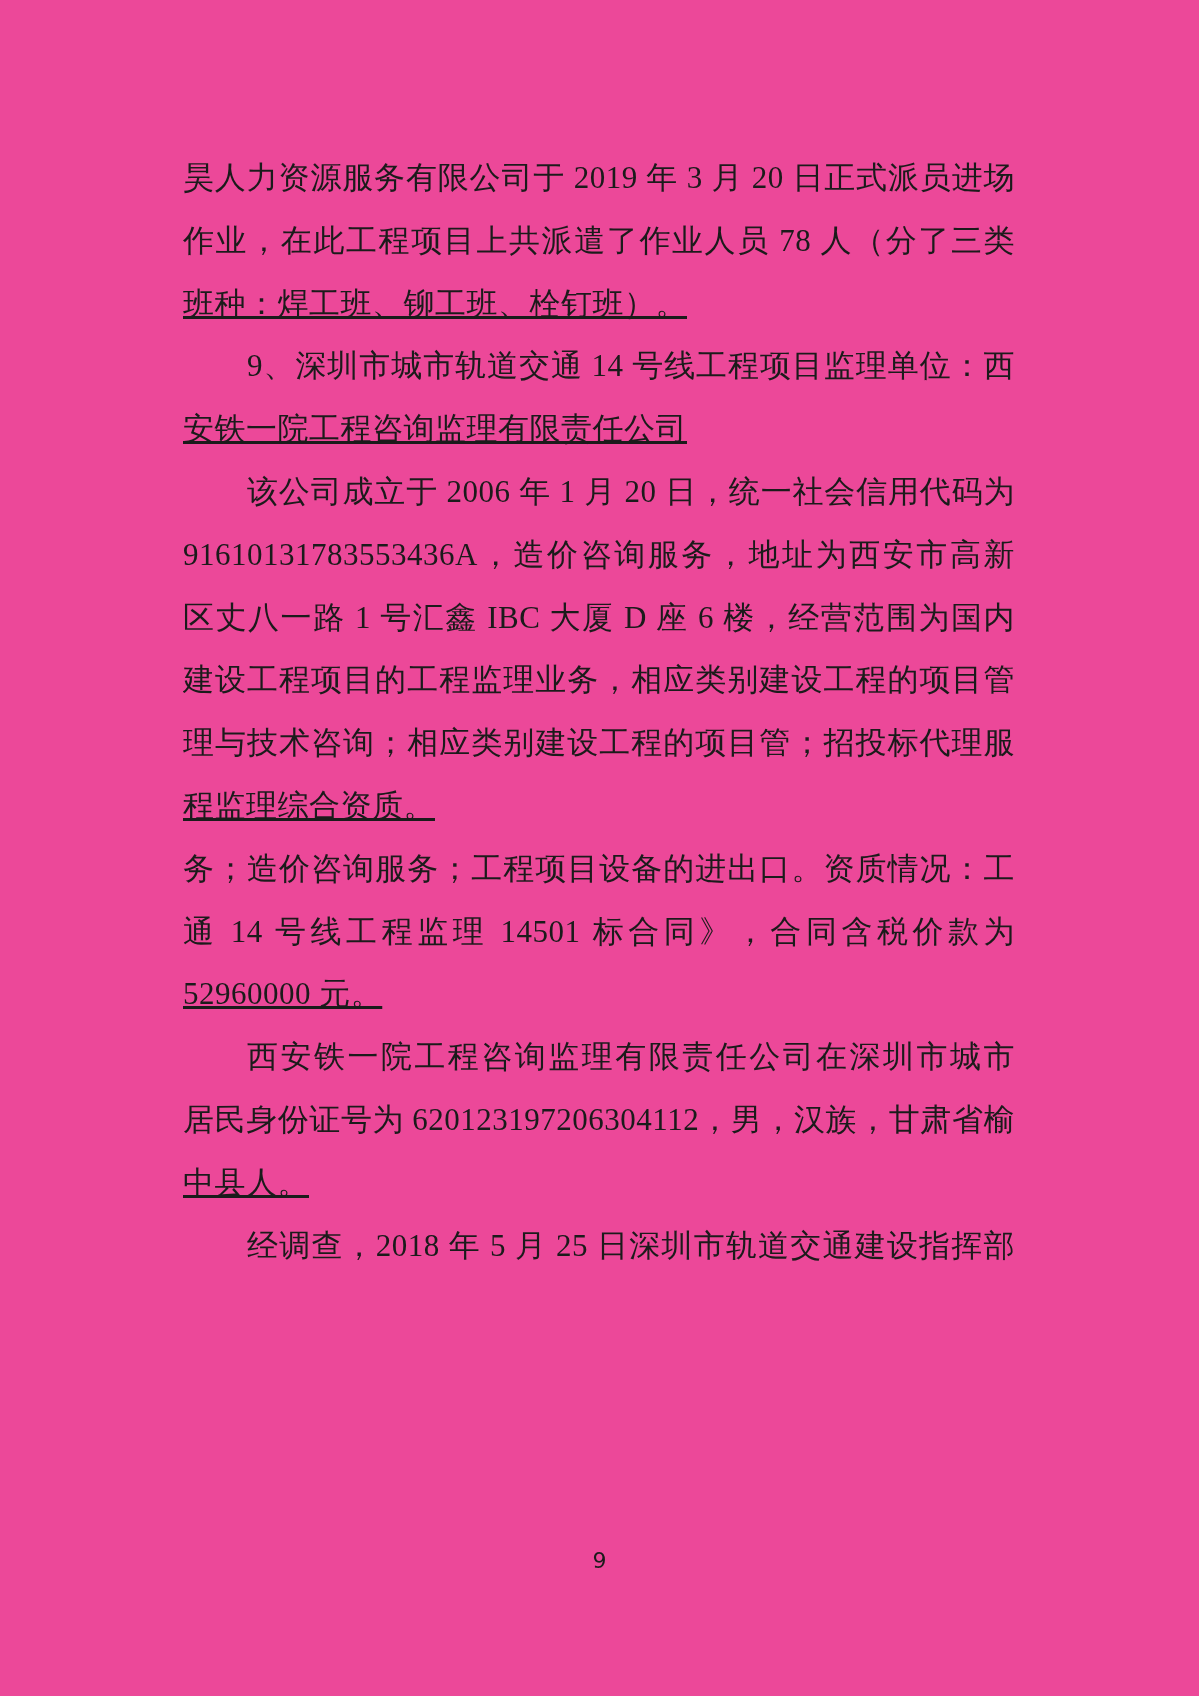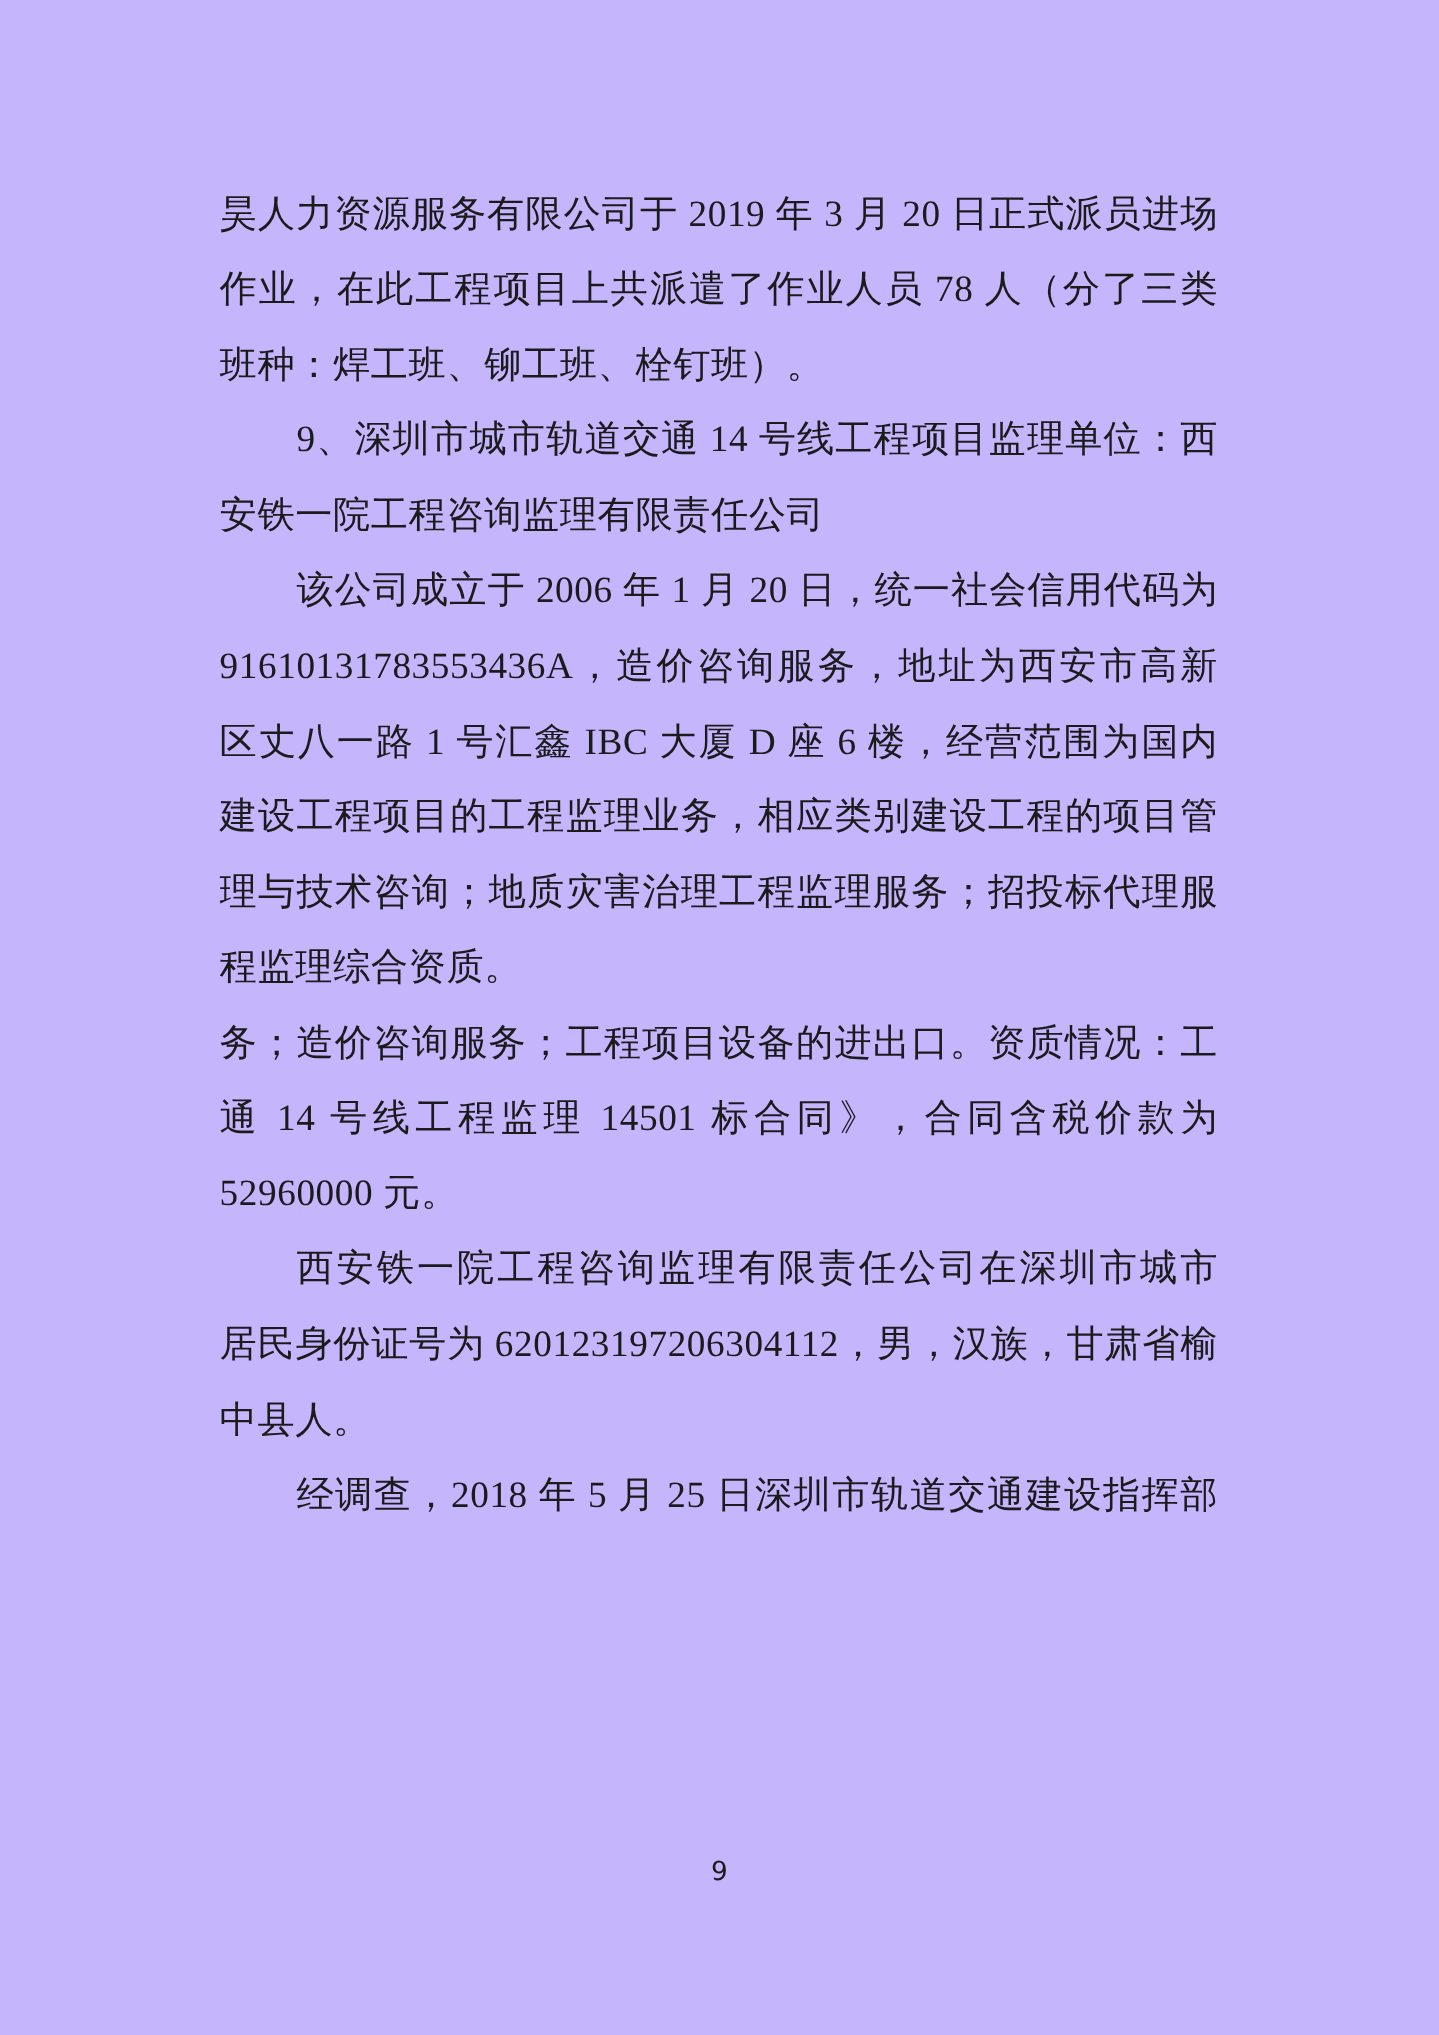--- a/index.html
+++ b/index.html
@@ -4,21 +4,21 @@
 <style>
   html, body {
     margin: 0;
     padding: 0;
     background: #ffffff;
   }
   .page {
     position: relative;
     width: 1199px;
     height: 1696px;
-    background: #c4b5fd;
+    background: #ec4899;
     overflow: hidden;
     font-family: "Liberation Serif", "DejaVu Serif", serif;
     color: #1b1b1b;
   }
   .content {
     position: absolute;
     left: 183px;
     top: 147px;
     width: 832px;
   }
@@ -32,20 +32,21 @@
     height: 62.8px;
     text-align: justify;
     text-align-last: justify;
     text-justify: inter-character;
     letter-spacing: 0.5px;
     white-space: normal;
     overflow: hidden;
   }
   .line.end {
     text-align-last: left;
+    text-decoration: underline;
   }
   .line.indent {
     text-indent: 64px;
   }
   .footer {
     position: absolute;
     top: 1546px;
     left: 0;
     width: 100%;
     text-align: center;
@@ -70,21 +71,21 @@
     <div class="para">
       <div class="line indent">9、深圳市城市轨道交通 14 号线工程项目监理单位：西</div>
       <div class="line end">安铁一院工程咨询监理有限责任公司</div>
     </div>
 
     <div class="para">
       <div class="line indent">该公司成立于 2006 年 1 月 20 日，统一社会信用代码为</div>
       <div class="line">91610131783553436A，造价咨询服务，地址为西安市高新</div>
       <div class="line">区丈八一路 1 号汇鑫 IBC 大厦 D 座 6 楼，经营范围为国内外</div>
       <div class="line">建设工程项目的工程监理业务，相应类别建设工程的项目管</div>
-      <div class="line">理与技术咨询；地质灾害治理工程监理服务；招投标代理服</div>
+      <div class="line">理与技术咨询；相应类别建设工程的项目管；招投标代理服</div>
       <div class="line end">程监理综合资质。</div>
       <div class="line">务；造价咨询服务；工程项目设备的进出口。资质情况：工</div>
     </div>
 
     <div class="para">
       <div class="line">通 14 号线工程监理 14501 标合同》，合同含税价款为</div>
       <div class="line end">52960000 元。</div>
     </div>
 
     <div class="para">

